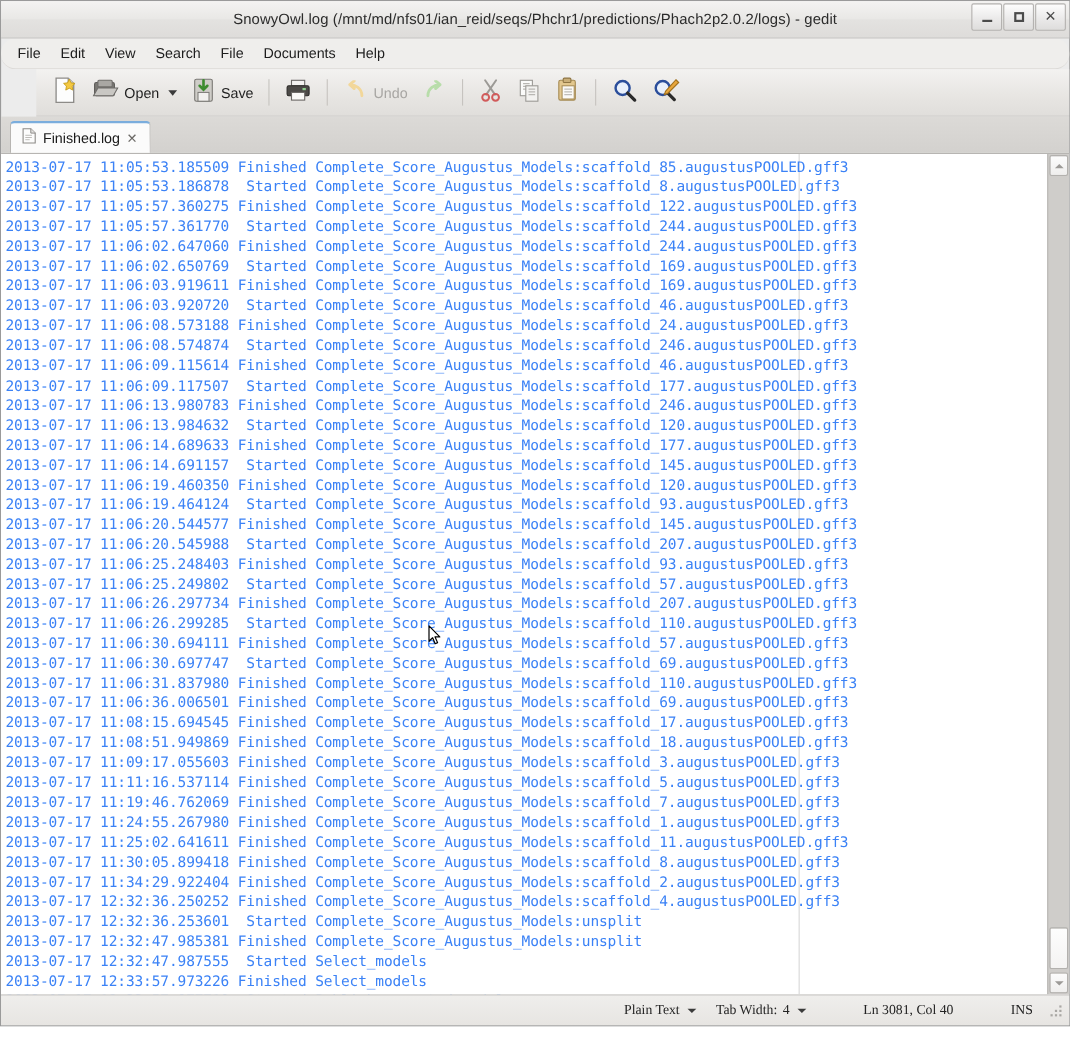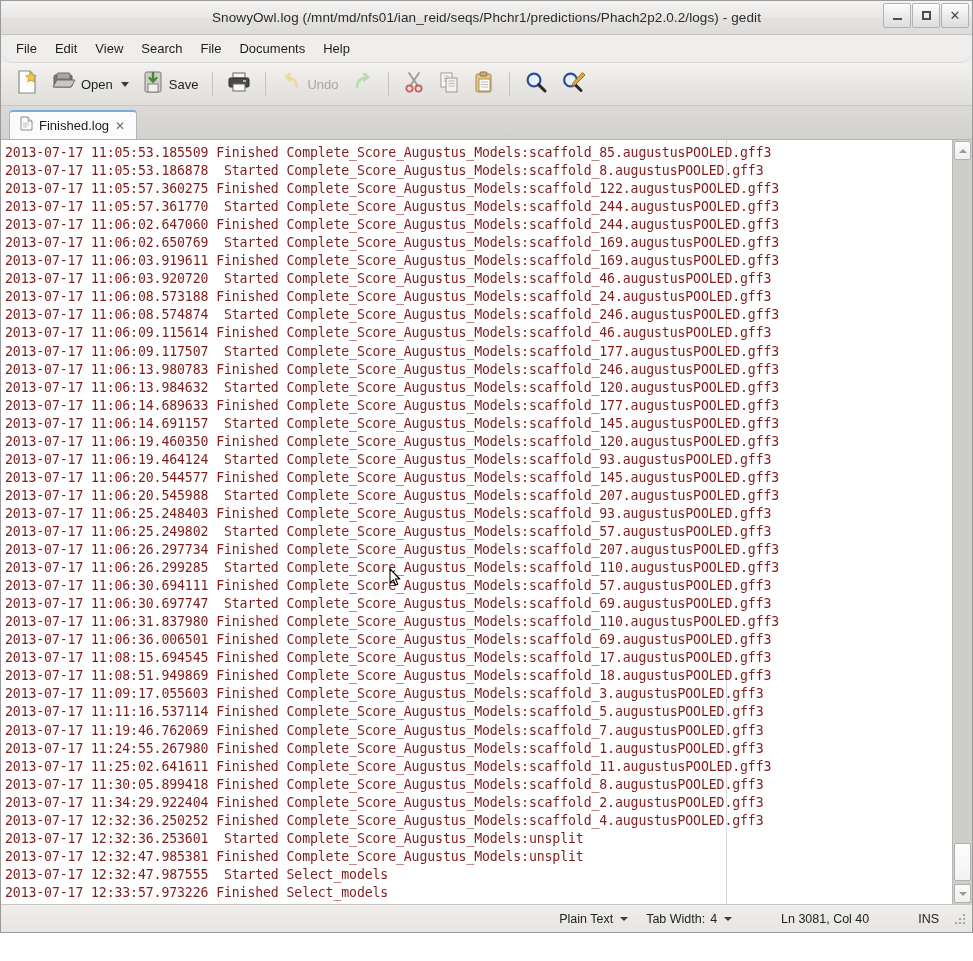--- a/index.html
+++ b/index.html
@@ -106,20 +106,21 @@
   
   .toolbar {
     height: 42px;
     flex: 0 0 42px;
     background: linear-gradient(to bottom, #f3f2f0 0%, #e8e6e3 55%, #e0dedb 100%);
     border-bottom: 1px solid #c9c7c4;
     display: flex;
     align-items: center;
     padding-left: 8px;
     gap: 1px;
+    margin-left: 32px;
   }
   .tb-btn {
     display: flex;
     align-items: center;
     gap: 5px;
     padding: 3px 6px;
     border-radius: 3px;
     height: 32px;
     box-sizing: border-box;
   }
@@ -201,21 +202,21 @@
     width: 1px;
     background: #d8d8d8;
   }
   .code {
     position: relative;
     margin: 0;
     padding: 3px 0 0 4px;
     font-family: "DejaVu Sans Mono", monospace;
     font-size: 13.2px;
     line-height: 18.05px;
-    color: #7f1d1d;
+    color: #3b82f6;
     white-space: pre;
     letter-spacing: -0.12px;
   }
   .code .line { display: block; height: 18.05px; }
 
   
   .mouse-cursor {
     position: absolute;
     left: 388px;
     top: 428px;
@@ -290,20 +291,21 @@
     position: relative;
   }
   .sb-item {
     display: flex;
     align-items: center;
     gap: 5px;
     font-size: 12.5px;
     color: #232323;
     padding: 0 9px;
     white-space: nowrap;
+    font-family: Liberation Serif, serif;
   }
   .sb-caret {
     width: 0; height: 0;
     border-left: 4px solid transparent;
     border-right: 4px solid transparent;
     border-top: 4.5px solid #3b3b3b;
     margin-left: 2px;
   }
   .grip {
     width: 13px; height: 13px;

